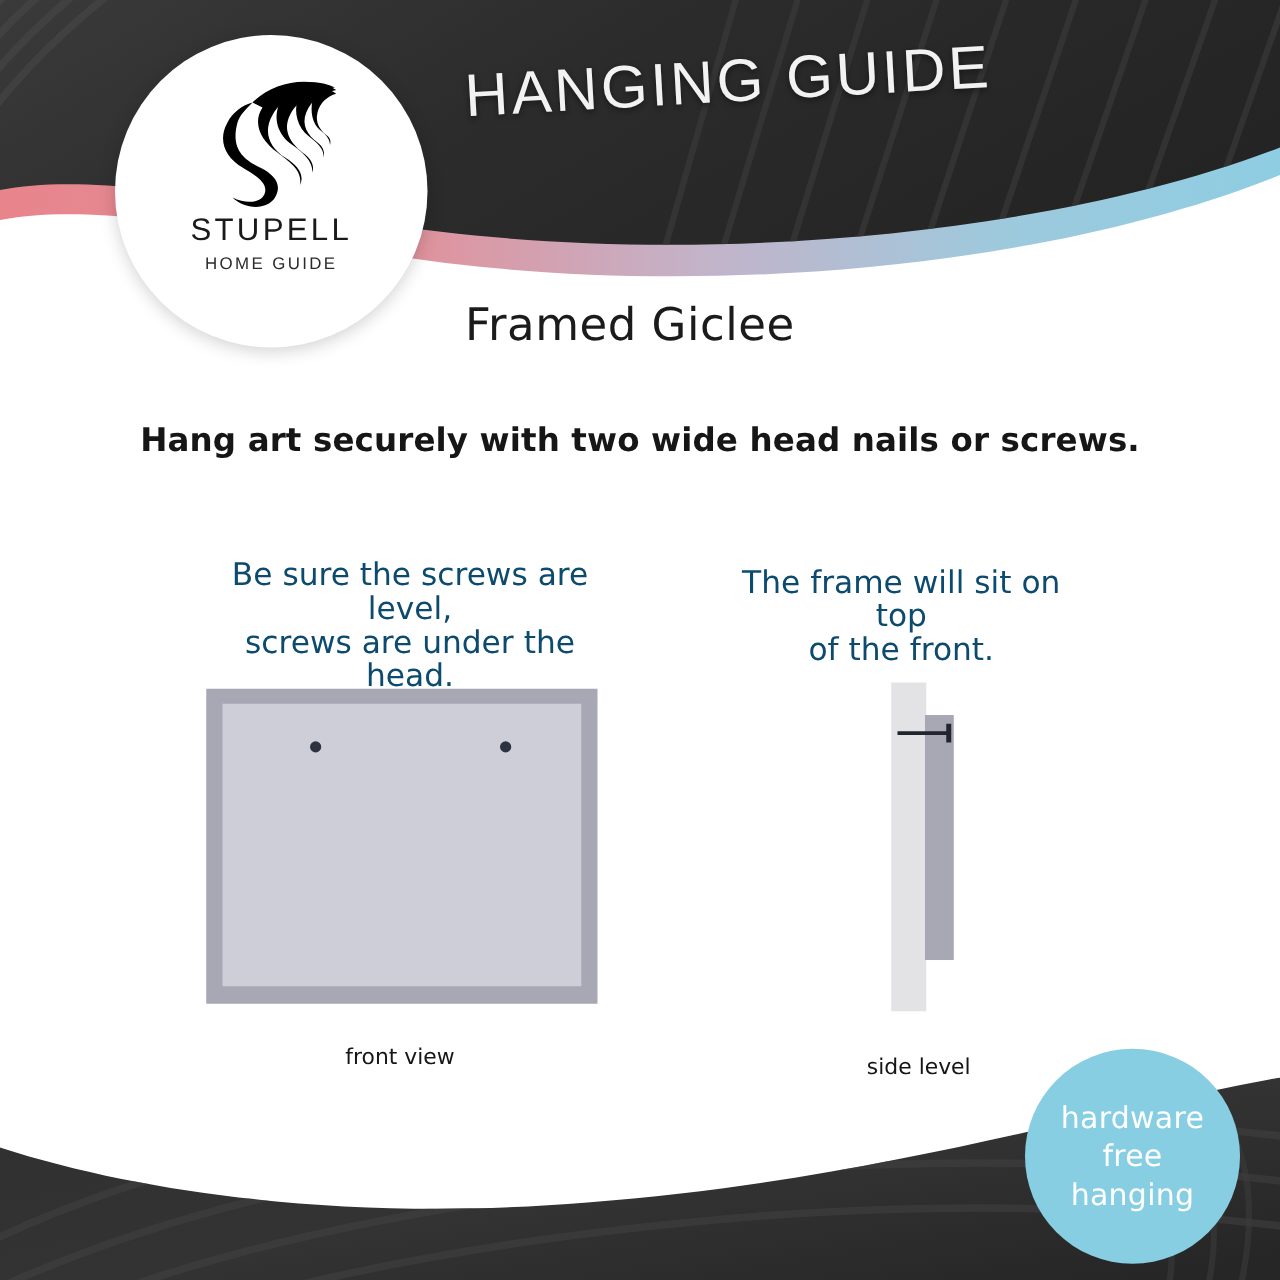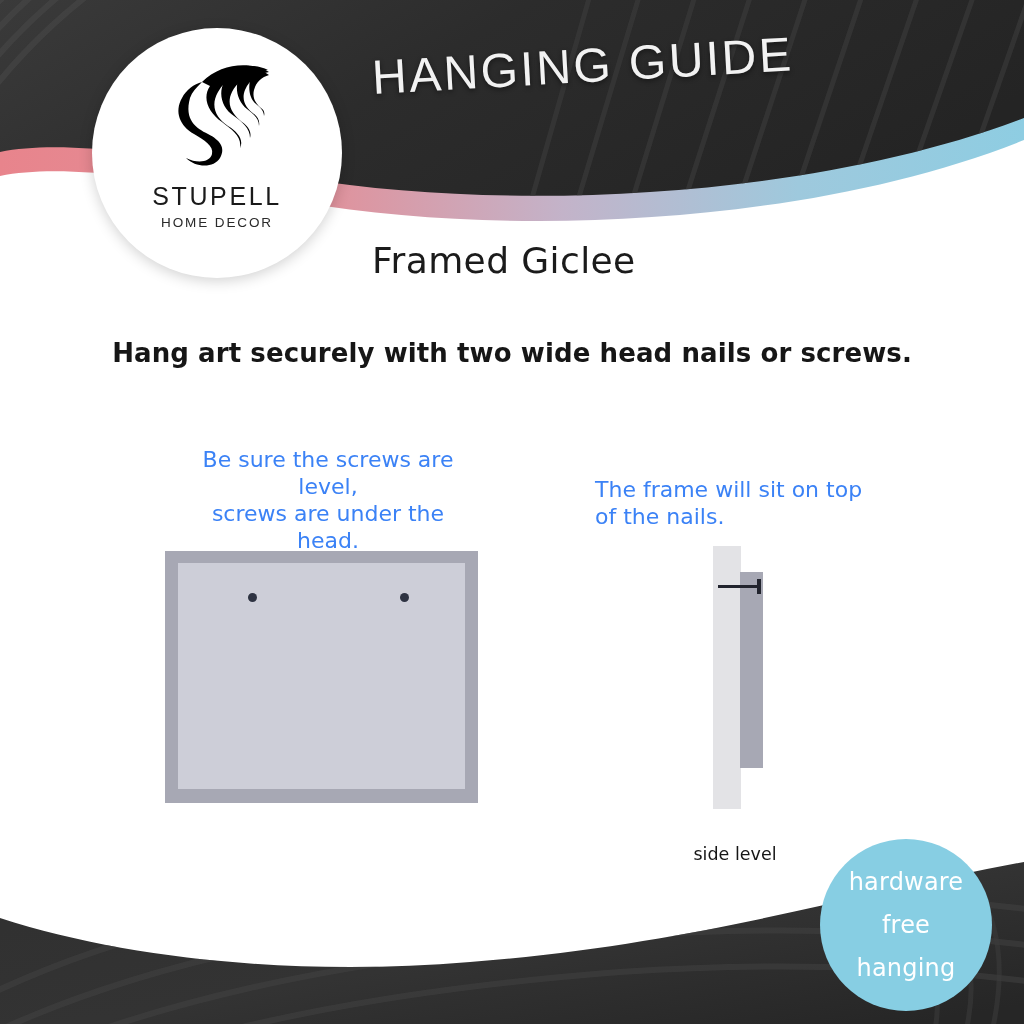--- a/index.html
+++ b/index.html
@@ -28,21 +28,21 @@
     align-items:center; justify-content:flex-start;
     padding-top:30px;
     z-index:6;
   }
   .logo-mark{ width:106px; height:112px; }
   .logo-word{
     font-size:25px;
     letter-spacing:2.6px;
     color:#1a1a1a;
     font-weight:400;
-    margin-top:12px;
+    margin-top:0;
     font-family:"Liberation Sans", sans-serif;
   }
   .logo-sub{
     font-size:13.5px;
     letter-spacing:1.9px;
     color:#2a2a2a;
     margin-top:4px;
     font-family:"Liberation Sans", sans-serif;
   }
 
@@ -83,28 +83,28 @@
     font-size:26px;
     color:#161616;
     font-weight:700;
     letter-spacing:.1px;
     z-index:5;
   }
 
   
   .caption{
     position:absolute;
-    font-size:22px;
+    font-size:25px;
     line-height:27px;
-    color:#3b82f6;
+    color:#0c4a6e;
     font-weight:500;
     z-index:5;
   }
   .caption-left{ left:178px; top:446px; width:300px; text-align:center; }
-  .caption-right{ left:595px; top:452px; width:286px; text-align:left;margin-top:24px; }
+  .caption-right{ left:578px; top:452px; width:286px; text-align:center; }
 
   
   .front-view{
     position:absolute;
     left:165px; top:551px;
     width:313px; height:252px;
     background:#a7a8b4;
     z-index:4;
   }
   .front-view-inner{
@@ -163,21 +163,20 @@
   
   .hw-badge{
     position:absolute;
     left:820px; top:839px;
     width:172px; height:172px;
     border-radius:50%;
     background:#87cee3;
     display:flex; flex-direction:column;
     align-items:center; justify-content:center;
     z-index:7;
-    gap:12px;
   }
   .hw-line{
     color:#ffffff;
     font-size:24px;
     line-height:31px;
     font-weight:400;
     letter-spacing:.2px;
     text-align:center;
   }
 </style>
@@ -273,53 +272,54 @@
           <path d="M60 14 C74 6 92 6 104 12 C88 14 74 22 68 34 C62 46 68 56 78 64
                    C84 68 88 74 86 80 C86 70 78 64 70 58 C58 50 54 36 60 24 Z"></path>
           <path d="M74 12 C84 8 96 8 105 14 C94 16 85 22 81 32 C77 42 82 50 90 56
                    C94 59 96 63 95 68 C95 60 89 56 83 51 C74 44 71 32 74 22 Z"></path>
           <path d="M86 14 C92 12 100 13 105 17 C98 19 92 24 90 32 C88 40 92 46 97 50
                    C100 52 101 55 100 58 C100 53 96 49 92 46 C86 41 84 32 86 22 Z"></path>
         </g>
       </svg>
     </span>
     <span class="logo-word">STUPELL</span>
-    <span class="logo-sub">HOME DECOR</span>
+    <span class="logo-sub">HOME GUIDE</span>
   </div>
 
   <div class="header-title">HANGING GUIDE</div>
 
   <div class="product-type">Framed Giclee</div>
 
   <div class="main-instruction">Hang art securely with two wide head nails or screws.</div>
 
   <div class="caption caption-left">
     <div>Be sure the screws are level,</div>
     <div>screws are under the head.</div>
   </div>
 
   <div class="caption caption-right">
     <div>The frame will sit on top</div>
-    <div>of the nails.</div>
+    <div>of the front.</div>
   </div>
 
   <div class="front-view">
     <div class="front-view-inner">
       <span class="screw-dot left"></span>
       <span class="screw-dot right"></span>
     </div>
   </div>
 
   <div class="side-view">
     <div class="side-wall"></div>
     <div class="side-frame"></div>
     <div class="nail"></div>
     <div class="nail-head"></div>
   </div>
 
+  <div class="view-label label-front">front view</div>
   <div class="view-label label-side">side level</div>
 
   <div class="hw-badge">
     <span class="hw-line">hardware</span>
     <span class="hw-line">free</span>
     <span class="hw-line">hanging</span>
   </div>
 
 </div>
 

